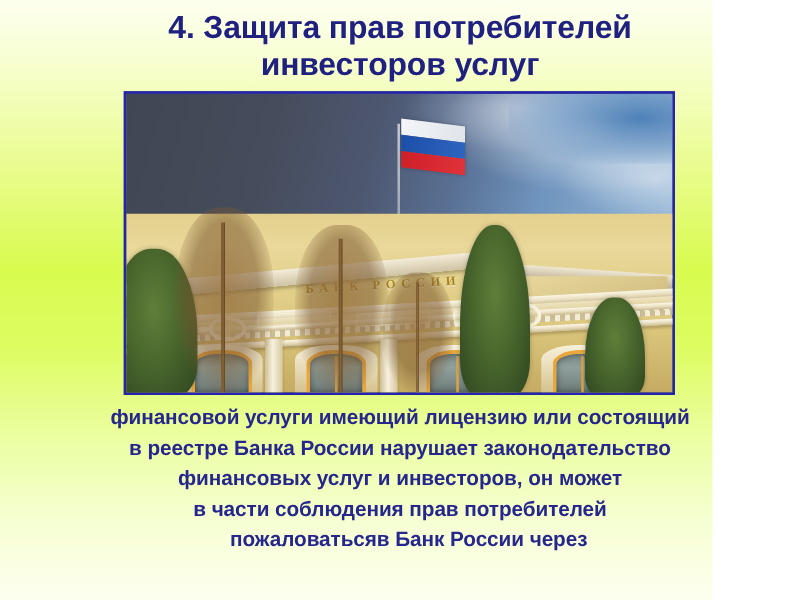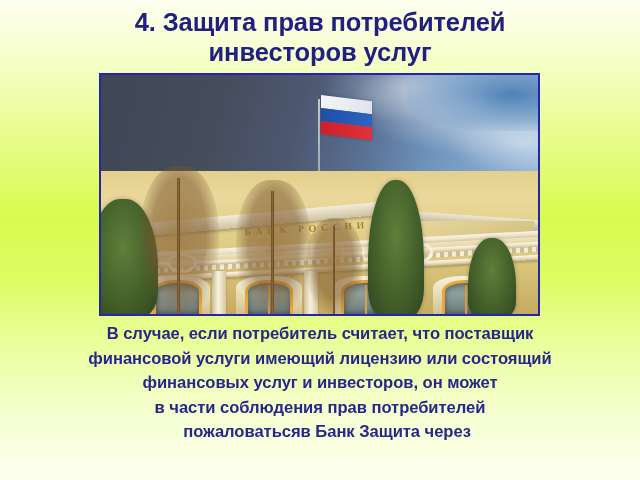--- a/index.html
+++ b/index.html
@@ -10,21 +10,21 @@
   body {
     width: 640px;
     height: 480px;
     overflow: hidden;
     font-family: "Liberation Sans", sans-serif;
     background: #ffffff;
   }
 
   .slide {
     position: relative;
-    width: 640px;
+    width: 570px;
     height: 480px;
     background: linear-gradient(
         to bottom,
         #fdffef 0%,
         #f7ffd2 10%,
         #e9fc8e 28%,
         #d8fb4f 45%,
         #ddfc61 58%,
         #eafe9e 72%,
         #f6ffd3 87%,
@@ -402,23 +402,23 @@
       <div class="bare-tree" style="left:31%; width:17%; height:56%;">
           <span class="trunk"></span>
         </div>
       <div class="bare-tree" style="left:47%; width:13%; height:40%;">
           <span class="trunk"></span>
         </div>
     </div>
   </div>
 
   <div class="body-text">
-    <span class="line center">В случае, если потребитель считает, что поставщик</span>
     <span class="line center">финансовой услуги имеющий лицензию или состоящий</span>
+    <span class="line center">в реестре Банка России нарушает законодательство</span>
     <span class="line center">финансовых услуг и инвесторов, он может</span>
     <span class="line center">в части соблюдения прав потребителей</span>
     <span class="line split">
       <span>пожаловаться</span>
-      <span>в Банк Защита через</span>
+      <span>в Банк России через</span>
     </span>
   </div>
 
 </div>
 
 </body></html>

